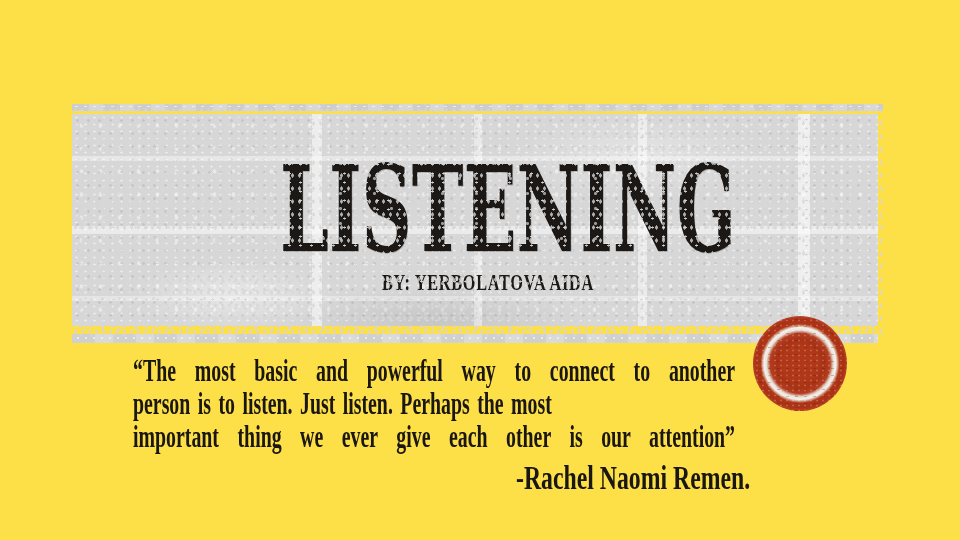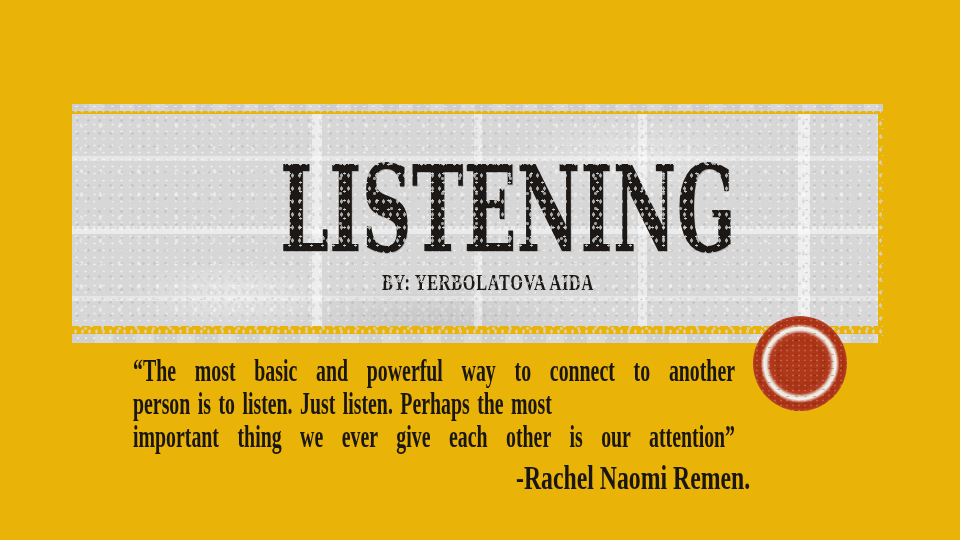--- a/index.html
+++ b/index.html
@@ -1,17 +1,17 @@
 <!DOCTYPE html>
 <html><head>
 <meta charset="utf-8">
 <style>
   html,body { margin:0; padding:0; background:#ffffff; }
   .slide {
-    position:relative; width:960px; height:540px; background:#eab308;
+    position:relative; width:960px; height:540px; background:#fde047;
     overflow:hidden; font-family:"Liberation Serif", serif;
   }
 
   
   .banner-top-strip {
     position:absolute; left:72px; top:104px; width:811px; height:7px;
     background:
       radial-gradient(rgba(255,255,255,.6) 1px, transparent 1.4px) 0 0/9px 5px,
       repeating-linear-gradient(90deg, #cdcdce 0 17px, #d8d8d8 17px 31px);
   }

